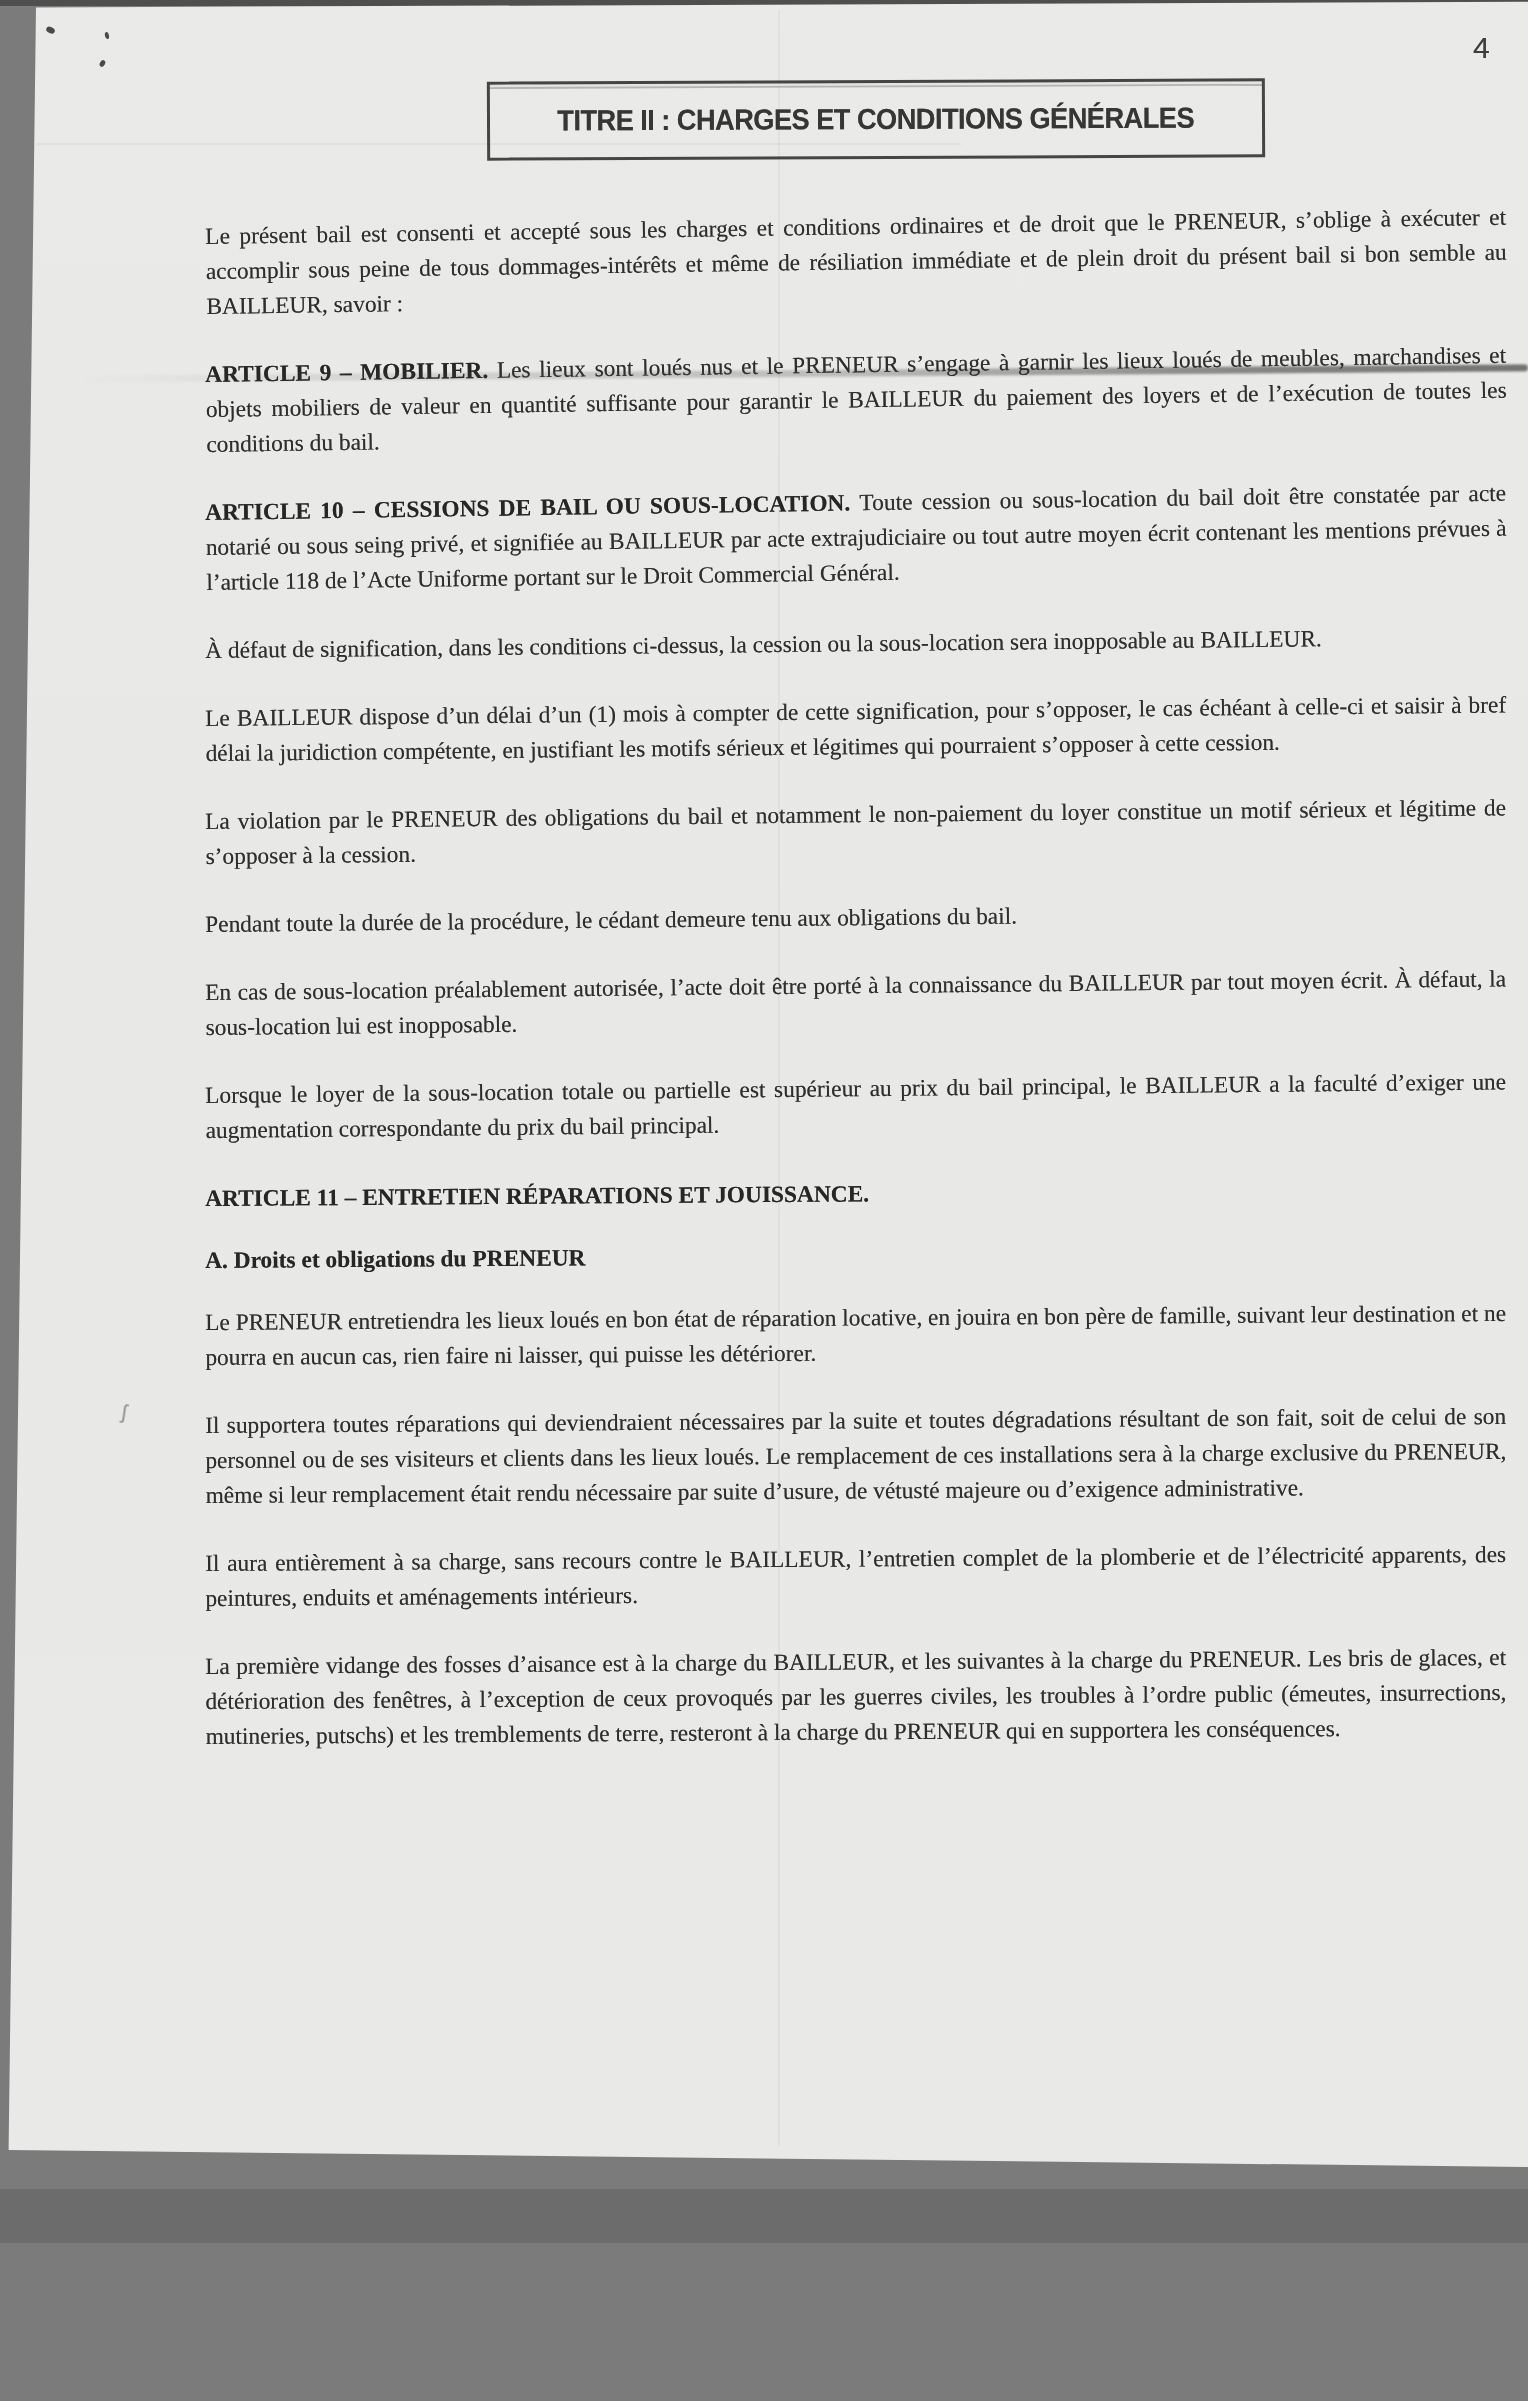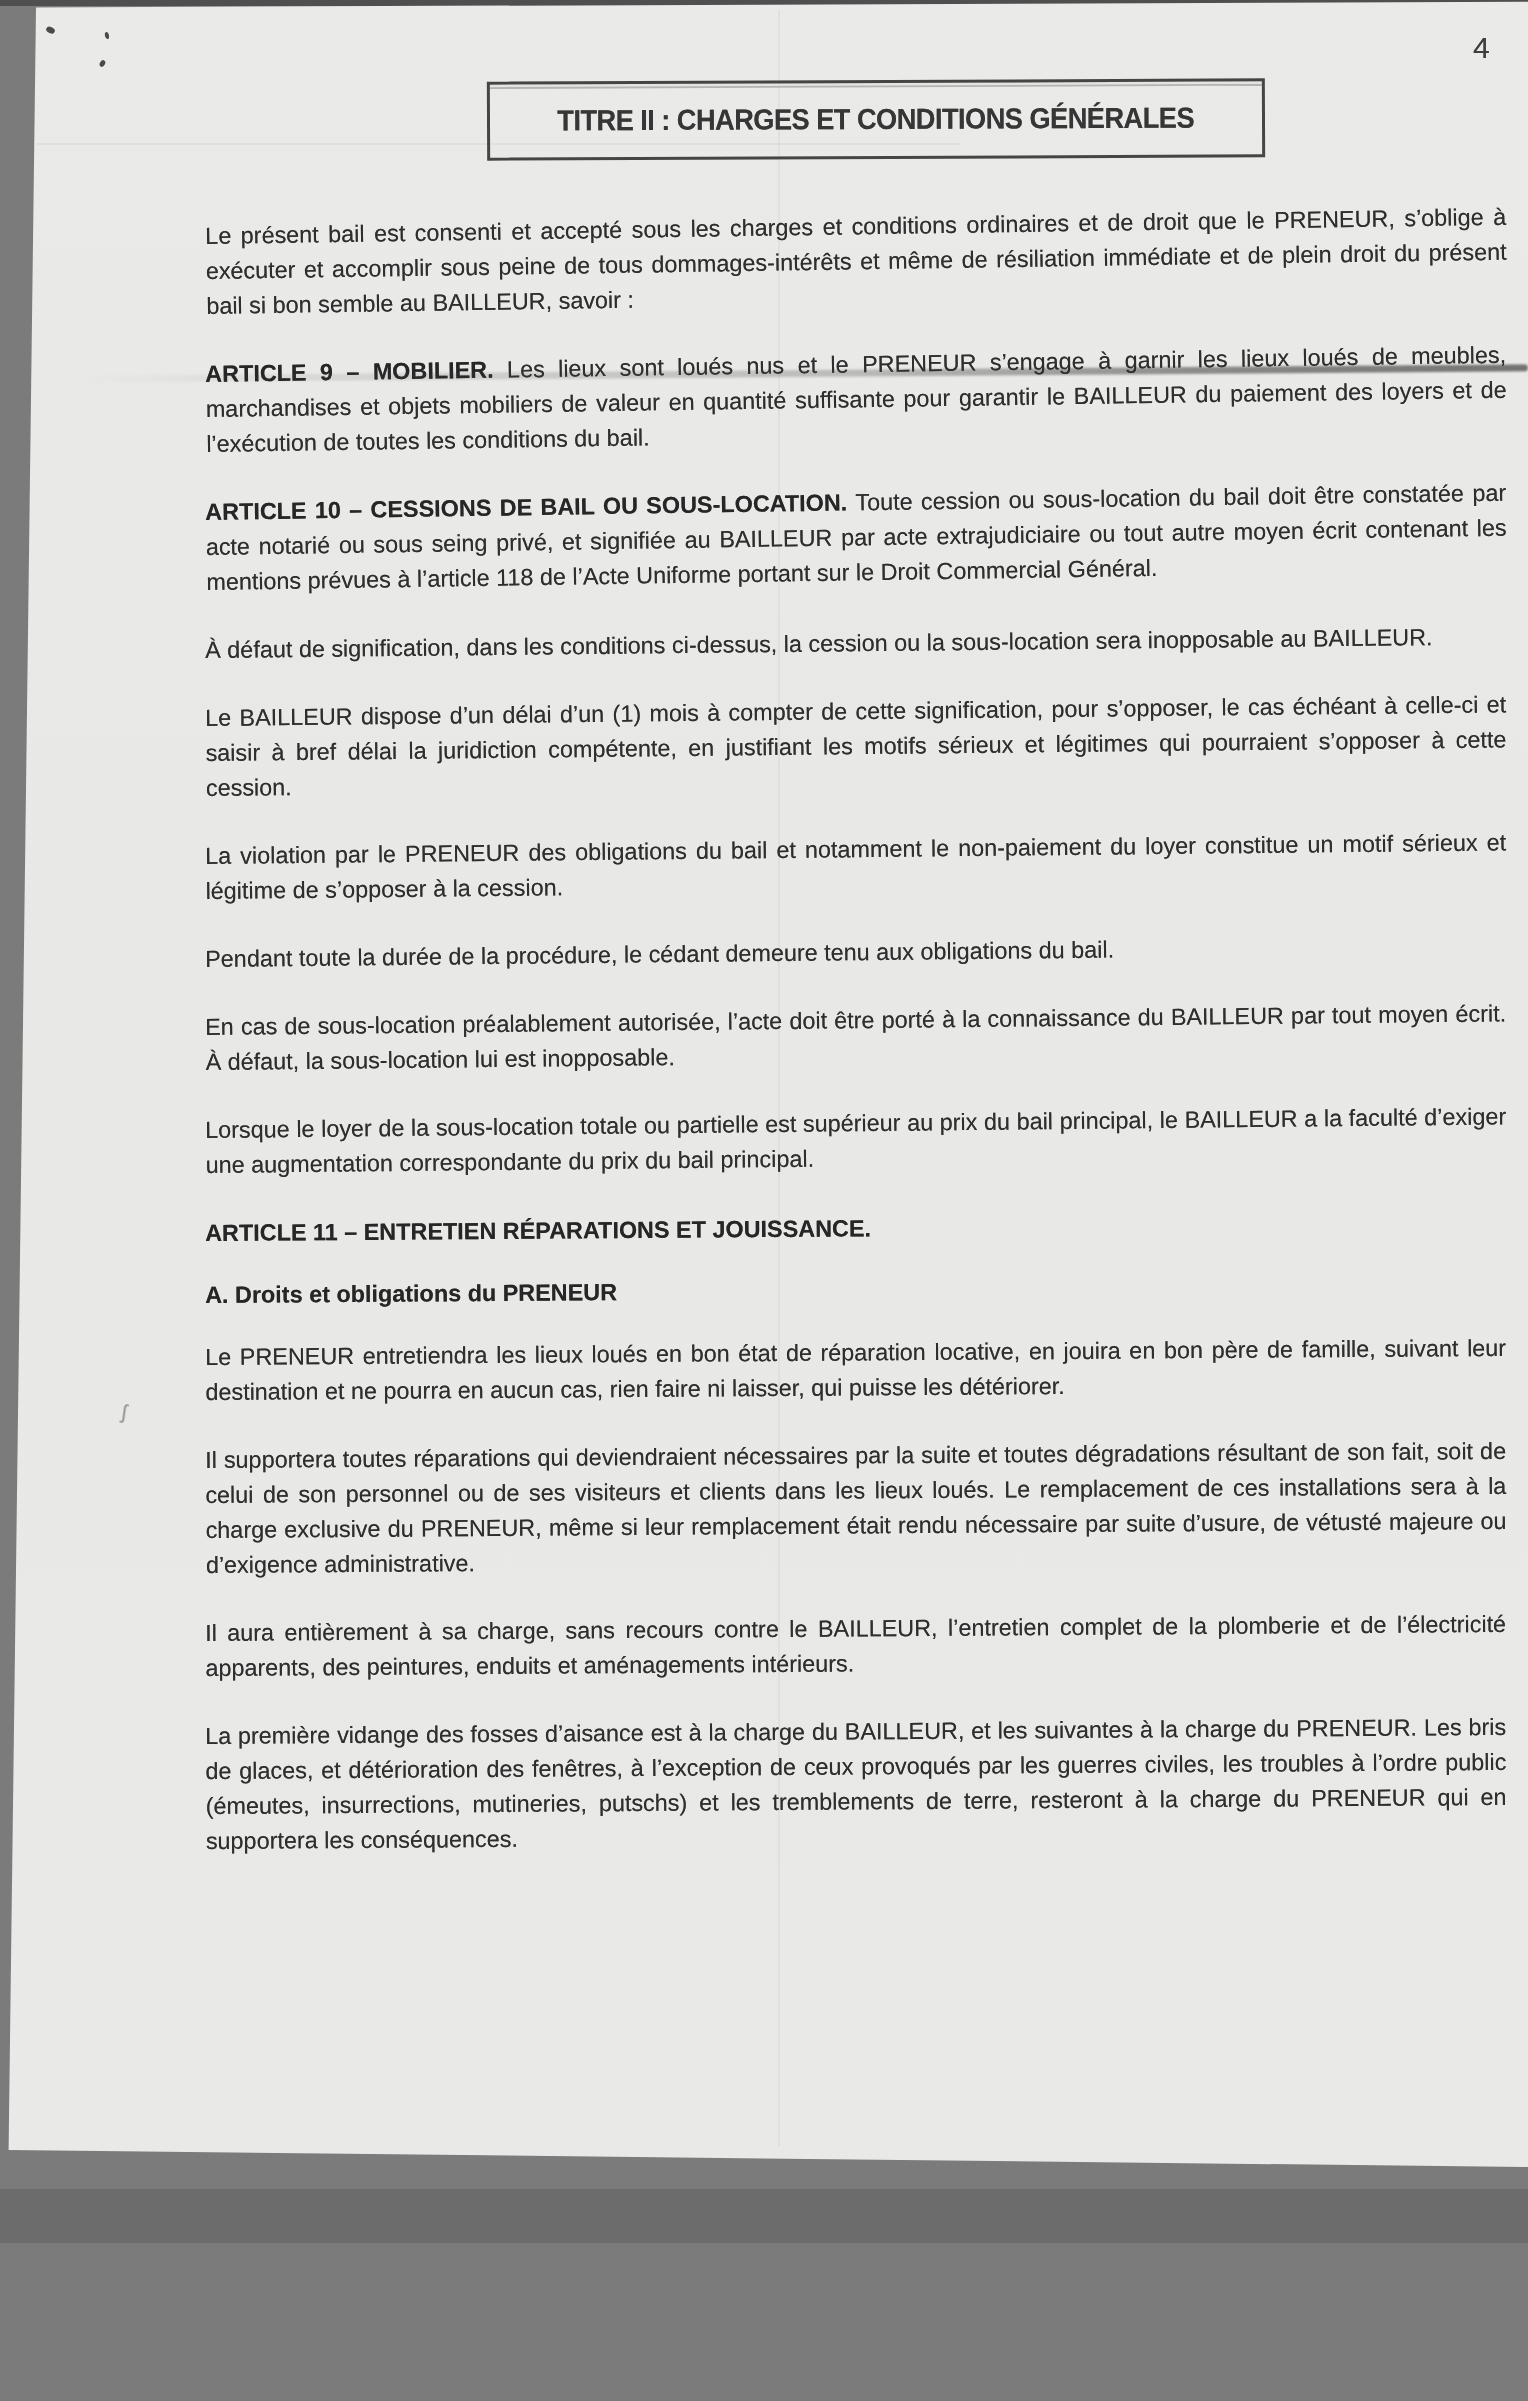--- a/index.html
+++ b/index.html
@@ -119,20 +119,21 @@
   }
   .content {
     position: absolute;
     left: 205px;
     top: 219px;
     width: 1301px;
     color: #2e2e2e;
     font-size: 23.4px;
     line-height: 35px;
     text-shadow: 0 0 0.4px rgba(46,46,46,0.65);
+    font-family: Liberation Serif, serif;
   }
   .content p {
     margin: 0 0 33px 0;
     text-align: justify;
     transform-origin: 0 0;
   }
   .content p b { color: #262626; }
   .content p.heading { text-align: left; margin-bottom: 27px; }
   .content p.mt-lg { margin-top: 16px; }
   .r1 { transform: rotate(-0.85deg); }

